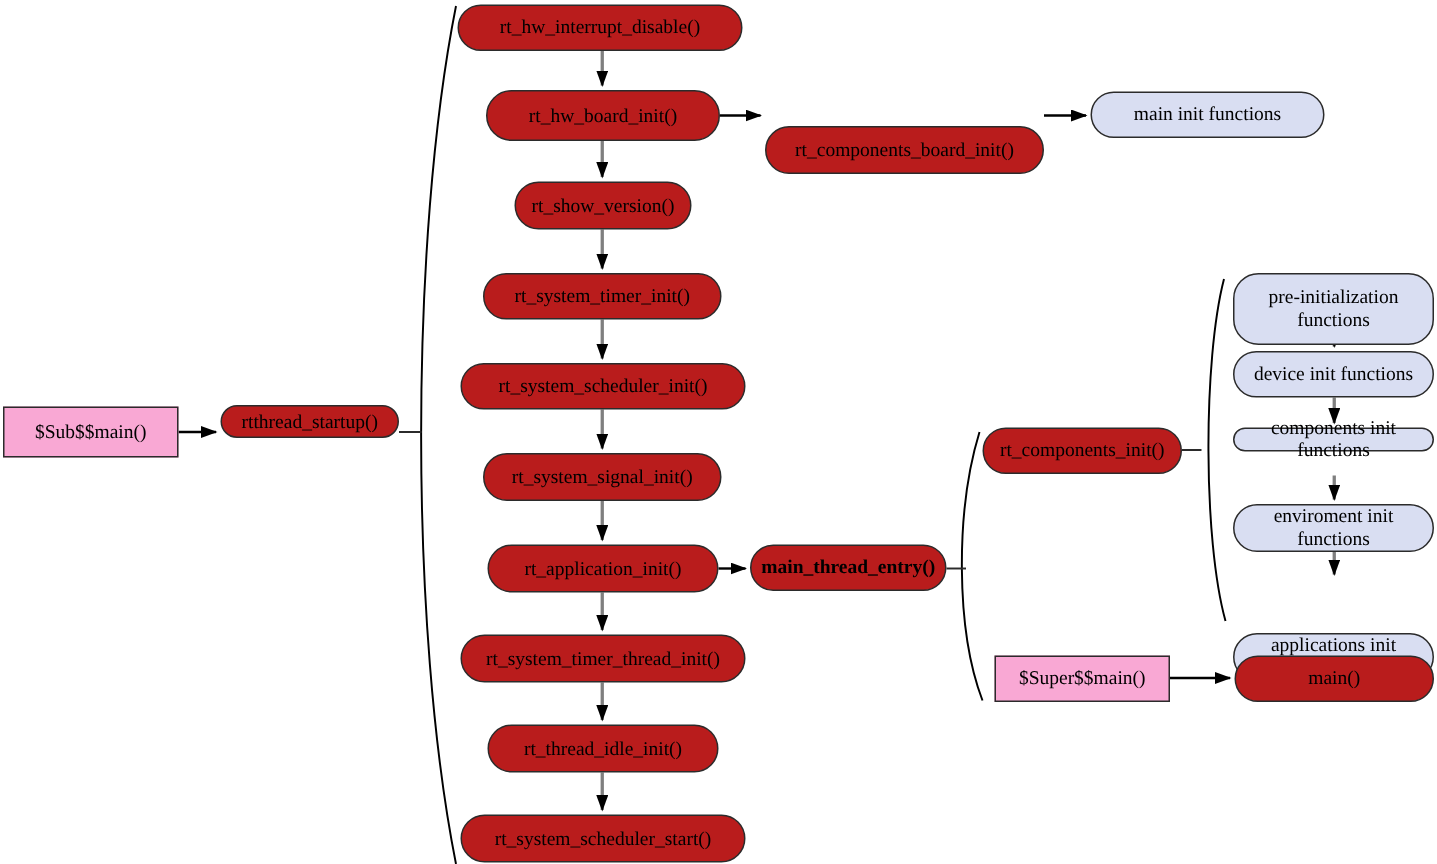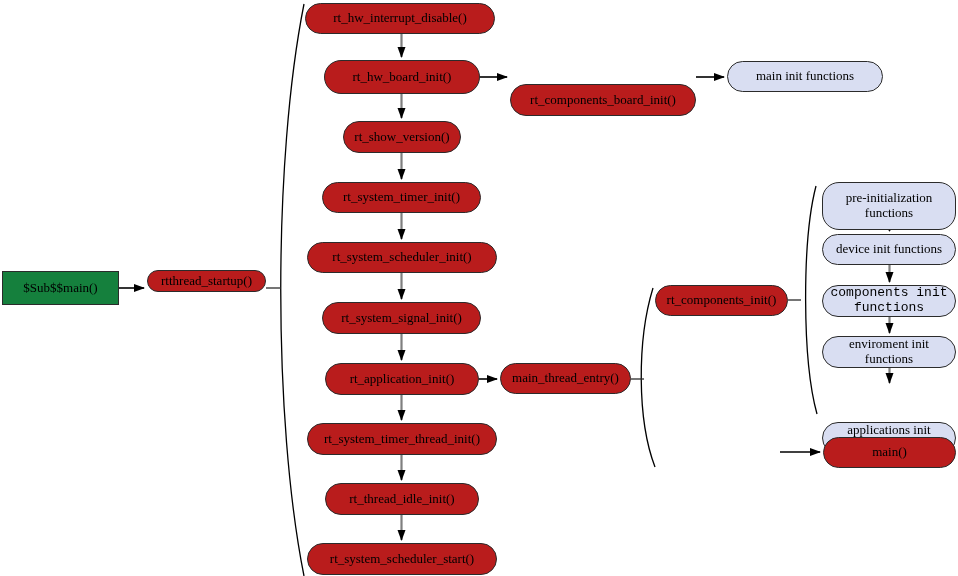--- a/index.html
+++ b/index.html
@@ -9,21 +9,21 @@
   }
   svg.connectors{position:absolute;left:0;top:0;width:958px;height:576px;pointer-events:none;}
   .node{
     position:absolute;box-sizing:border-box;
     display:flex;align-items:center;justify-content:center;
     text-align:center;font-size:13px;line-height:1.15;color:#000;
     padding:1px 3px;z-index:2;
   }
   .stadium{background:#b91c1c;border:1.5px solid #2b2b2b;border-radius:17px;}
   .group-stadium{background:#d9def2;border:1.5px solid #2b2b2b;border-radius:17px;}
-  .hl-rect{background:#15803d;border:1.5px solid #2b2b2b;border-radius:0;}
+  .hl-rect{background:#f9a8d4;border:1.5px solid #2b2b2b;border-radius:0;}
 </style>
 </head>
 <body>
 
 <div class="canvas">
 
   <svg class="connectors" viewBox="0 0 958 576" xmlns="http://www.w3.org/2000/svg">
     <defs>
       <marker id="mb" markerUnits="userSpaceOnUse" markerWidth="12" markerHeight="10" refX="10" refY="4" orient="auto">
         <path d="M0,0 L11,4 L0,8 Z" fill="#000000"></path>
@@ -71,24 +71,25 @@
   <div class="node stadium" style="left:307px;top:242px;width:190px;height:31px;text-align:right;">rt_system_scheduler_init()</div>
   <div class="node stadium" style="left:322px;top:302px;width:159px;height:32px;">rt_system_signal_init()</div>
   <div class="node stadium" style="left:325px;top:363px;width:154px;height:32px;">rt_application_init()</div>
   <div class="node stadium" style="left:325px;top:483px;width:154px;height:32px;">rt_thread_idle_init()</div>
   <div class="node stadium" style="left:307px;top:423px;width:190px;height:32px;">rt_system_timer_thread_init()</div>
   <div class="node stadium" style="left:307px;top:543px;width:190px;height:32px;">rt_system_scheduler_start()</div>
 
   <div class="node stadium" style="left:510px;top:61px;width:186px;height:32px;margin-top:23px;">rt_components_board_init()</div>
   <div class="node group-stadium" style="left:727px;top:61px;width:156px;height:31px;">main init functions</div>
 
-  <div class="node stadium" style="left:500px;top:363px;width:131px;height:31px;">main_thread_entry()</div>
+  <div class="node stadium" style="left:500px;top:363px;width:131px;height:31px;font-weight:bold;">main_thread_entry()</div>
   <div class="node stadium" style="left:655px;top:285px;width:133px;height:31px;">rt_components_init()</div>
 
   <div class="node group-stadium" style="left:822px;top:182px;width:134px;height:48px;">pre-initialization functions</div>
   <div class="node group-stadium" style="left:822px;top:234px;width:134px;height:31px;">device init functions</div>
-  <div class="node group-stadium" style="left:822px;top:285px;width:134px;height:32px;font-family:Liberation Mono, monospace;">components init functions</div>
+  <div class="node group-stadium" style="left:822px;top:285px;width:134px;height:16px;">components init functions</div>
   <div class="node group-stadium" style="left:822px;top:336px;width:134px;height:32px;">enviroment init functions</div>
   <div class="node group-stadium" style="left:822px;top:386px;width:134px;height:32px;margin-top:36px;">applications init functions</div>
 
+  <div class="node hl-rect" style="left:663px;top:437px;width:117px;height:31px;">$Super$$main()</div>
   <div class="node stadium" style="left:823px;top:437px;width:133px;height:31px;">main()</div>
 
 </div>
 
 </body></html>

